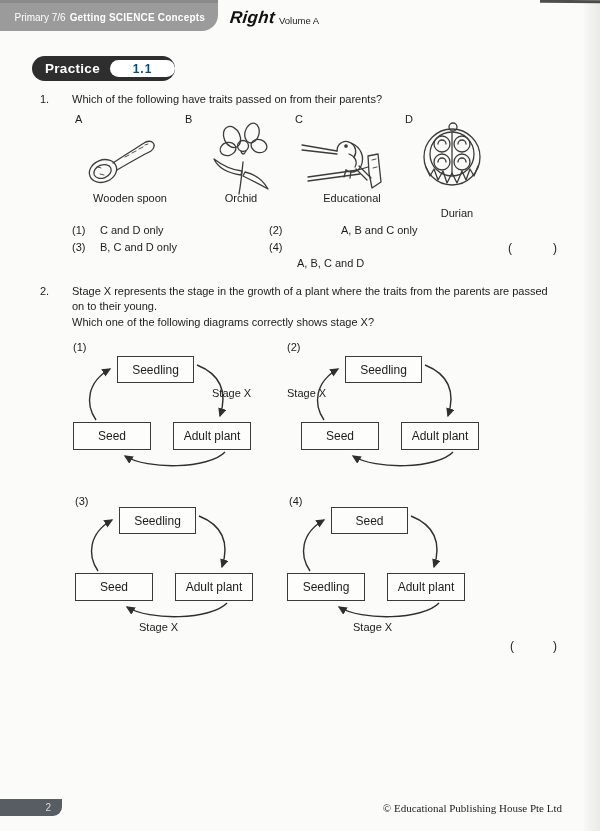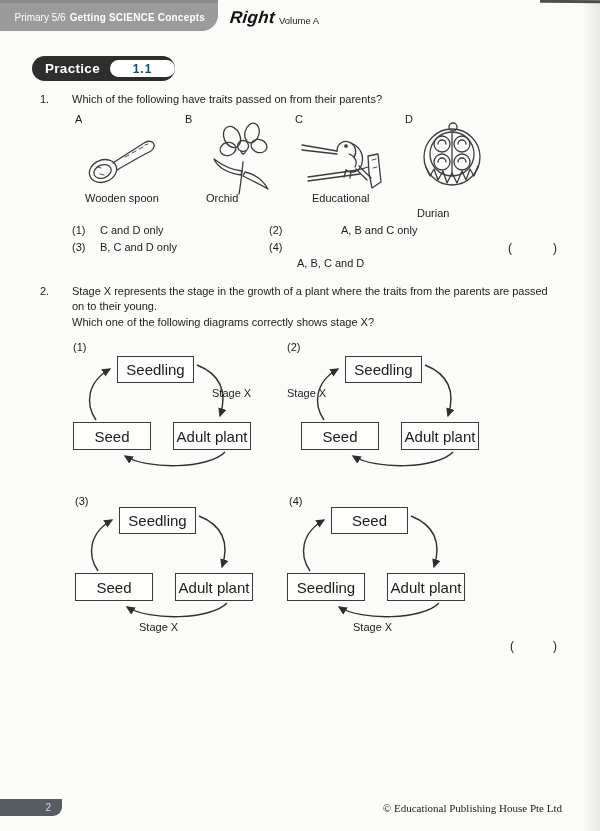--- a/index.html
+++ b/index.html
@@ -21,44 +21,44 @@
               background:linear-gradient(to right,rgba(0,0,0,.01),rgba(0,0,0,.07));}
   
   #badge{left:32px;top:56px;width:143px;height:25px;background:#2e2e2e;border-radius:13px;
          display:flex;align-items:center;}
   #badge .bl{color:#fff;font-weight:bold;font-size:13.5px;margin-left:13px;letter-spacing:.3px;}
   #badge .pill{margin-left:10px;width:66px;height:17px;background:#fff;border-radius:9px;
                display:flex;align-items:center;justify-content:center;}
   #badge .pill span{font-weight:bold;font-size:12px;color:#0c4a6e;letter-spacing:1px;}
   
   svg.art{stroke:#3c3c3c;fill:none;stroke-width:1.3;stroke-linecap:round;stroke-linejoin:round;}
-  .cap{font-size:11px;white-space:nowrap;}
+  .cap{font-size:11px;text-align:center;white-space:nowrap;}
   
   .cycle{position:absolute;width:200px;height:120px;}
   .box{position:absolute;border:1.4px solid #3a3a3a;background:#fdfdfc;box-sizing:border-box;
-       display:flex;align-items:center;justify-content:center;font-size:15px;white-space:nowrap;}
+       display:flex;align-items:center;justify-content:center;font-size:12px;white-space:nowrap;}
   .box.bt{left:44px;top:0;width:77px;height:27px;}
   .box.bl{left:0;top:66px;width:78px;height:28px;}
   .box.br{left:100px;top:66px;width:78px;height:28px;}
   .cycle svg{position:absolute;left:0;top:0;stroke:#2f2f2f;fill:none;stroke-width:1.4;}
   .stagex{position:absolute;font-size:11px;white-space:nowrap;}
   
   #pgtab{left:0;top:799px;width:62px;height:17px;background:#585d64;border-bottom-right-radius:9px;
          display:flex;align-items:center;justify-content:flex-end;padding-right:11px;box-sizing:border-box;}
   #pgtab span{color:#d9d9d9;font-size:10px;}
   #copyright{top:802px;right:38px;font-family:"Liberation Serif",serif;font-size:11px;color:#222;white-space:nowrap;}
   .brk{font-size:12px;}
 </style>
 </head>
 <body>
 
 <div id="page">
 
   <div id="hdr-bar" class="abs">
-    <span class="s1">Primary 5/6</span>
+    <span class="s1">Primary 7/6</span>
     <span class="s2">Getting SCIENCE Concepts</span>
   </div>
   <div id="hdr-right" class="abs">Right</div>
   <div id="hdr-vol" class="abs">Volume A</div>
   <div id="top-sliver" class="abs"></div>
   <div id="right-edge" class="abs"></div>
 
   <div id="badge" class="abs">
     <span class="bl">Practice</span>
     <span class="pill">

